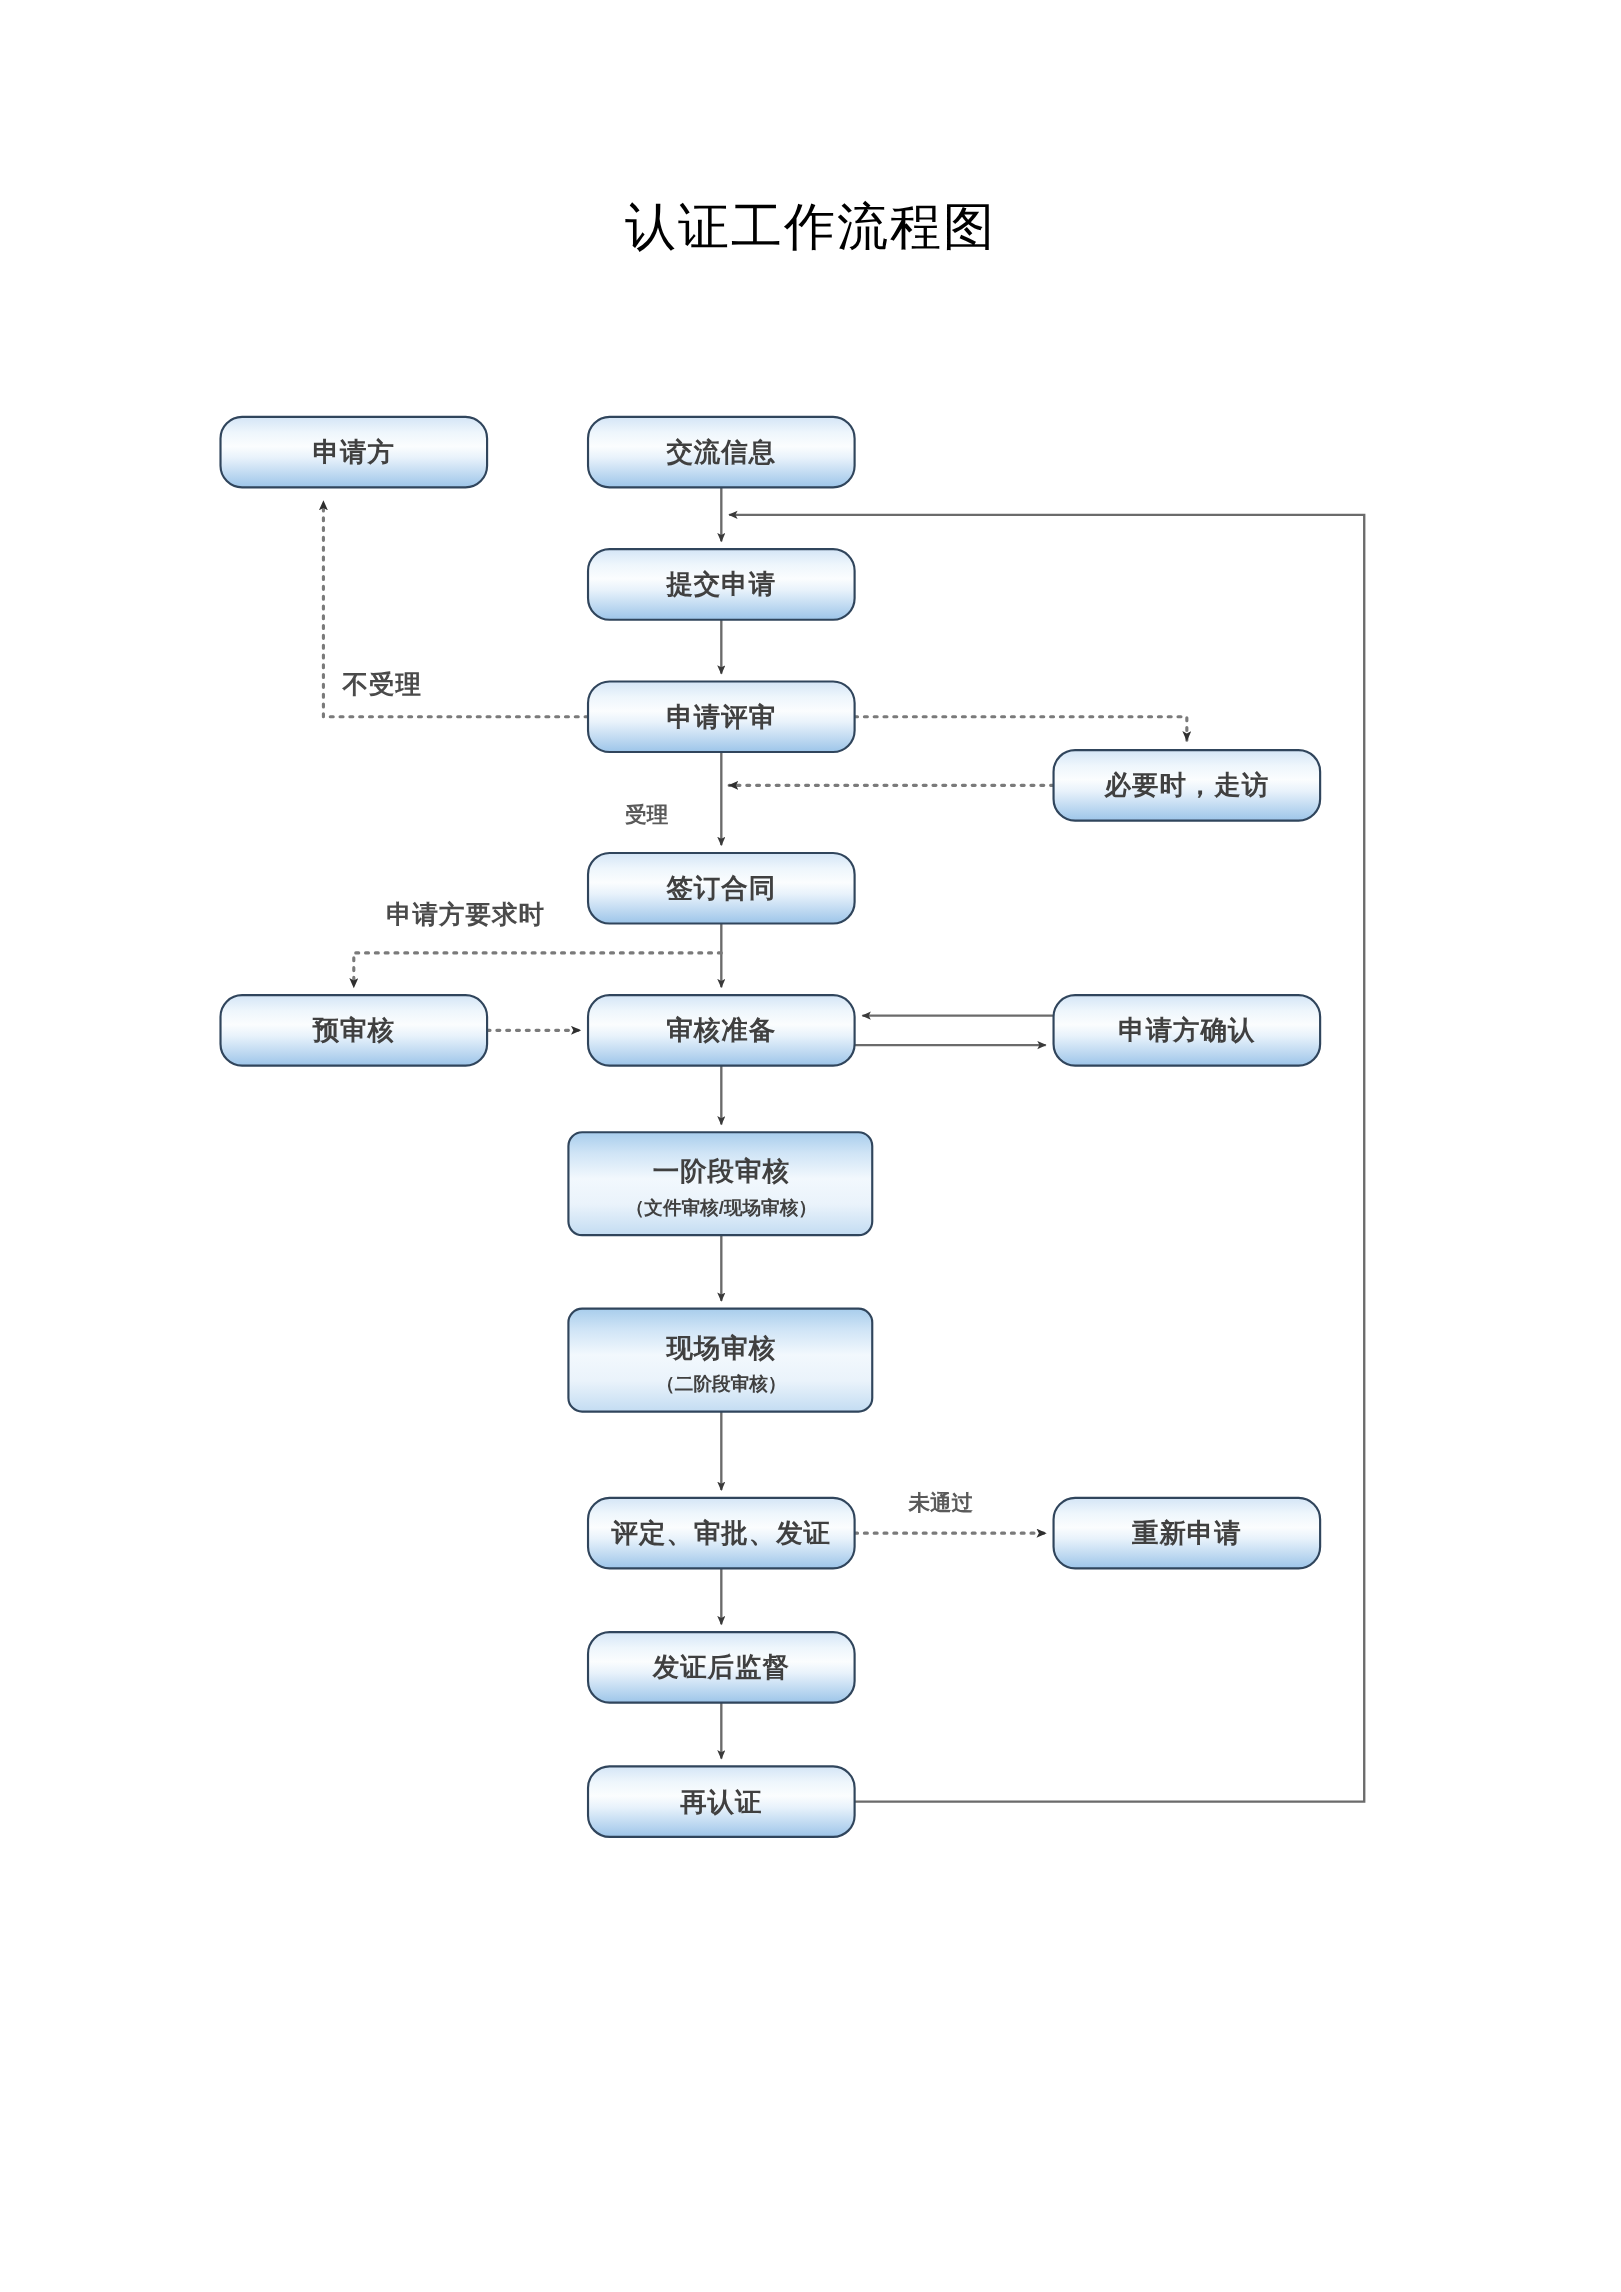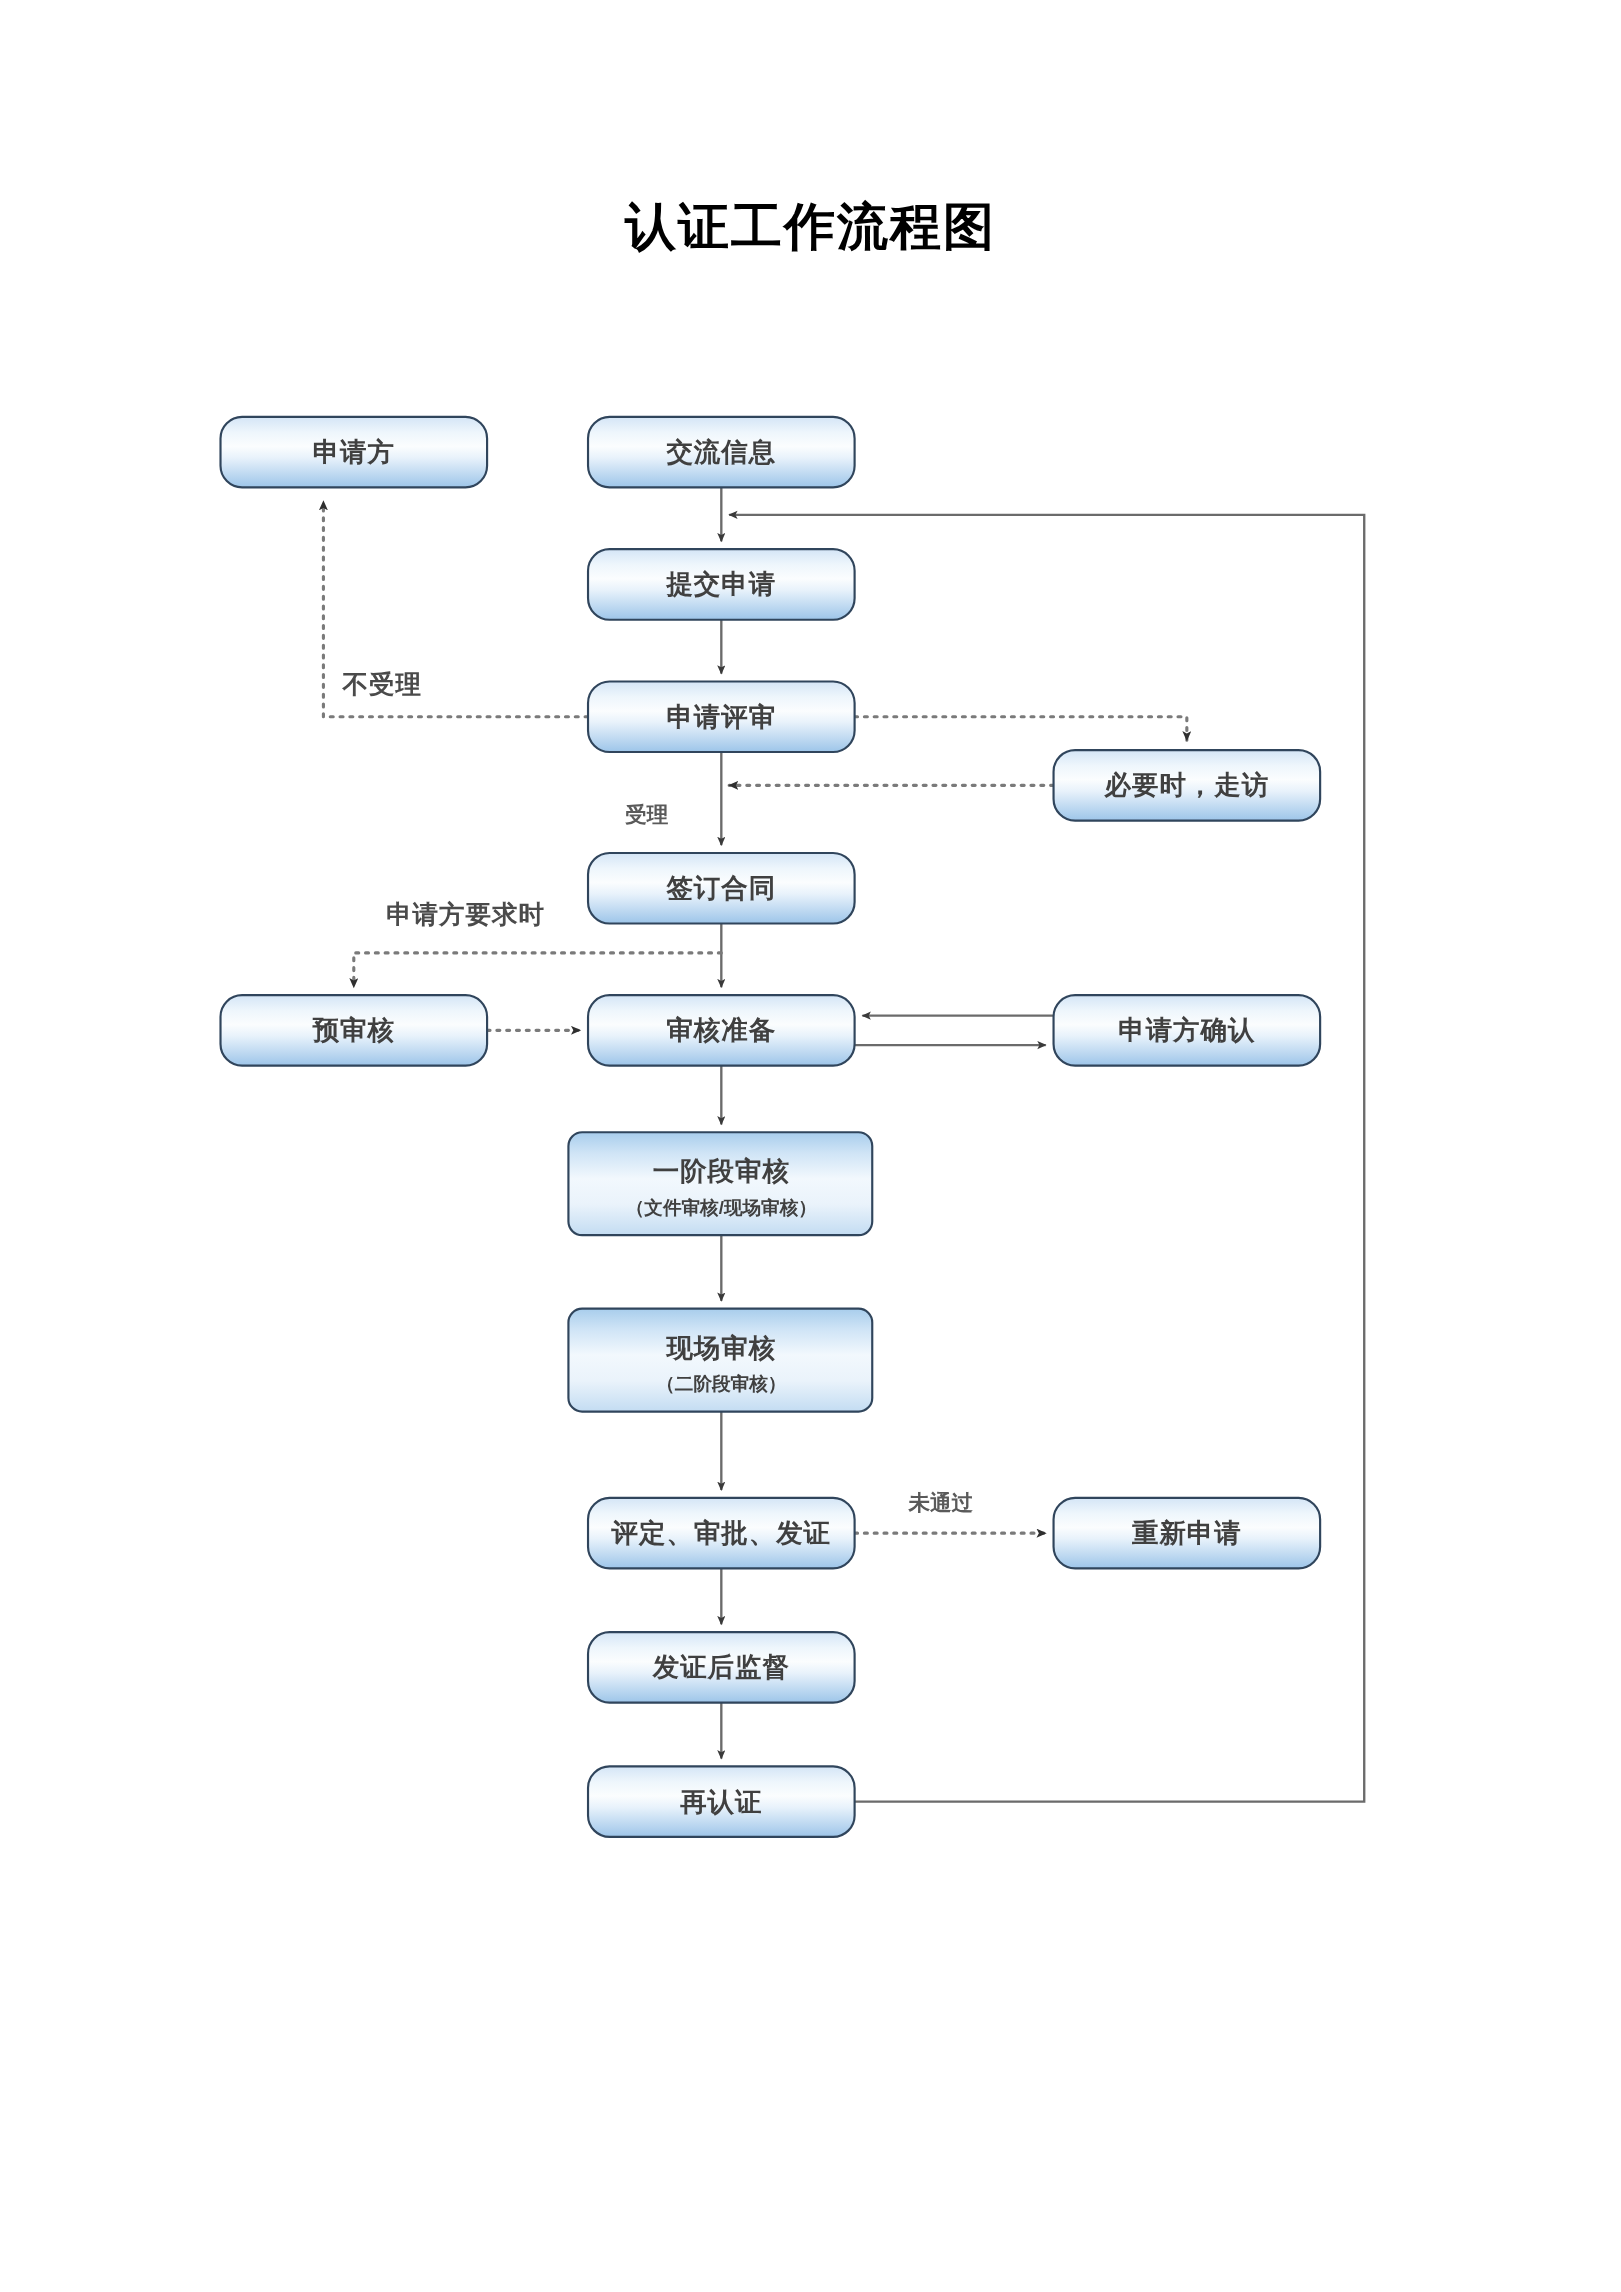--- a/index.html
+++ b/index.html
@@ -20,21 +20,21 @@
     height: 2293px;
     background: #ffffff;
   }
   #chart-title {
     position: absolute;
     left: 0;
     top: 201px;
     width: 1621px;
     text-align: center;
     font-size: 51px;
-    font-weight: 700;
+    font-weight: 400;
     color: #000000;
     letter-spacing: 2px;
     line-height: 1;
   }
   svg#flow {
     position: absolute;
     left: 0;
     top: 0;
     width: 1621px;
     height: 2293px;

